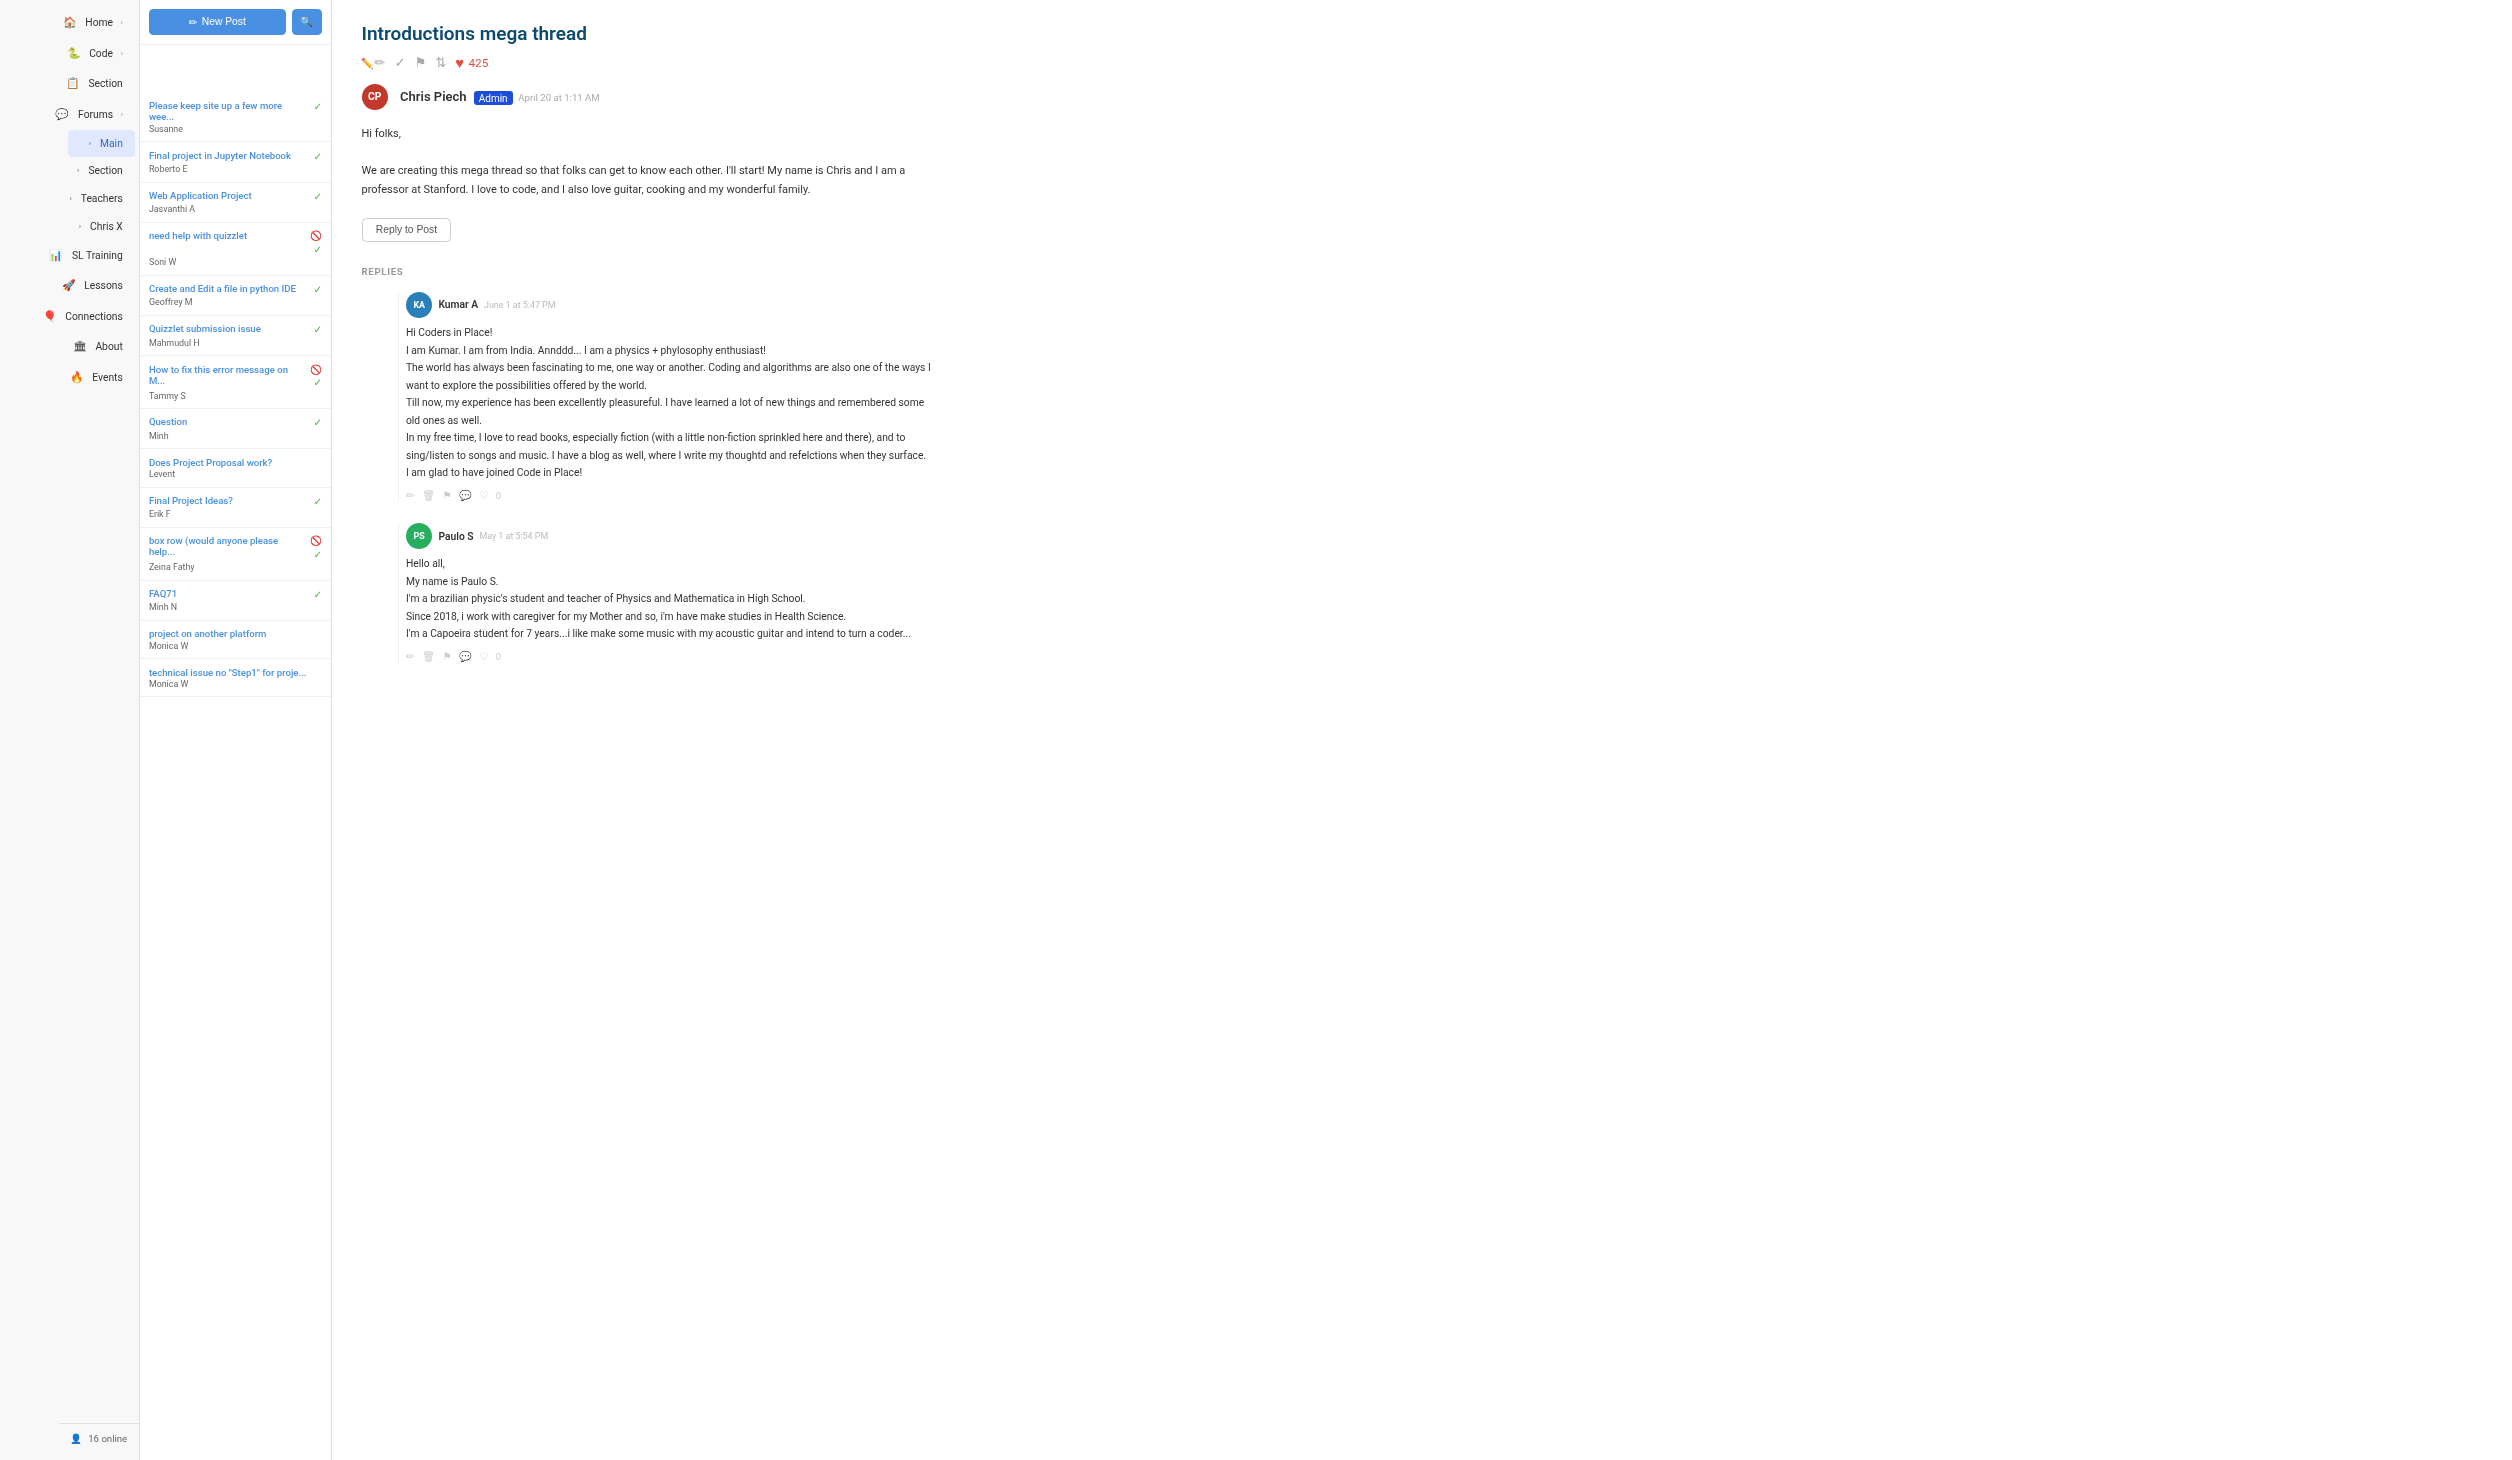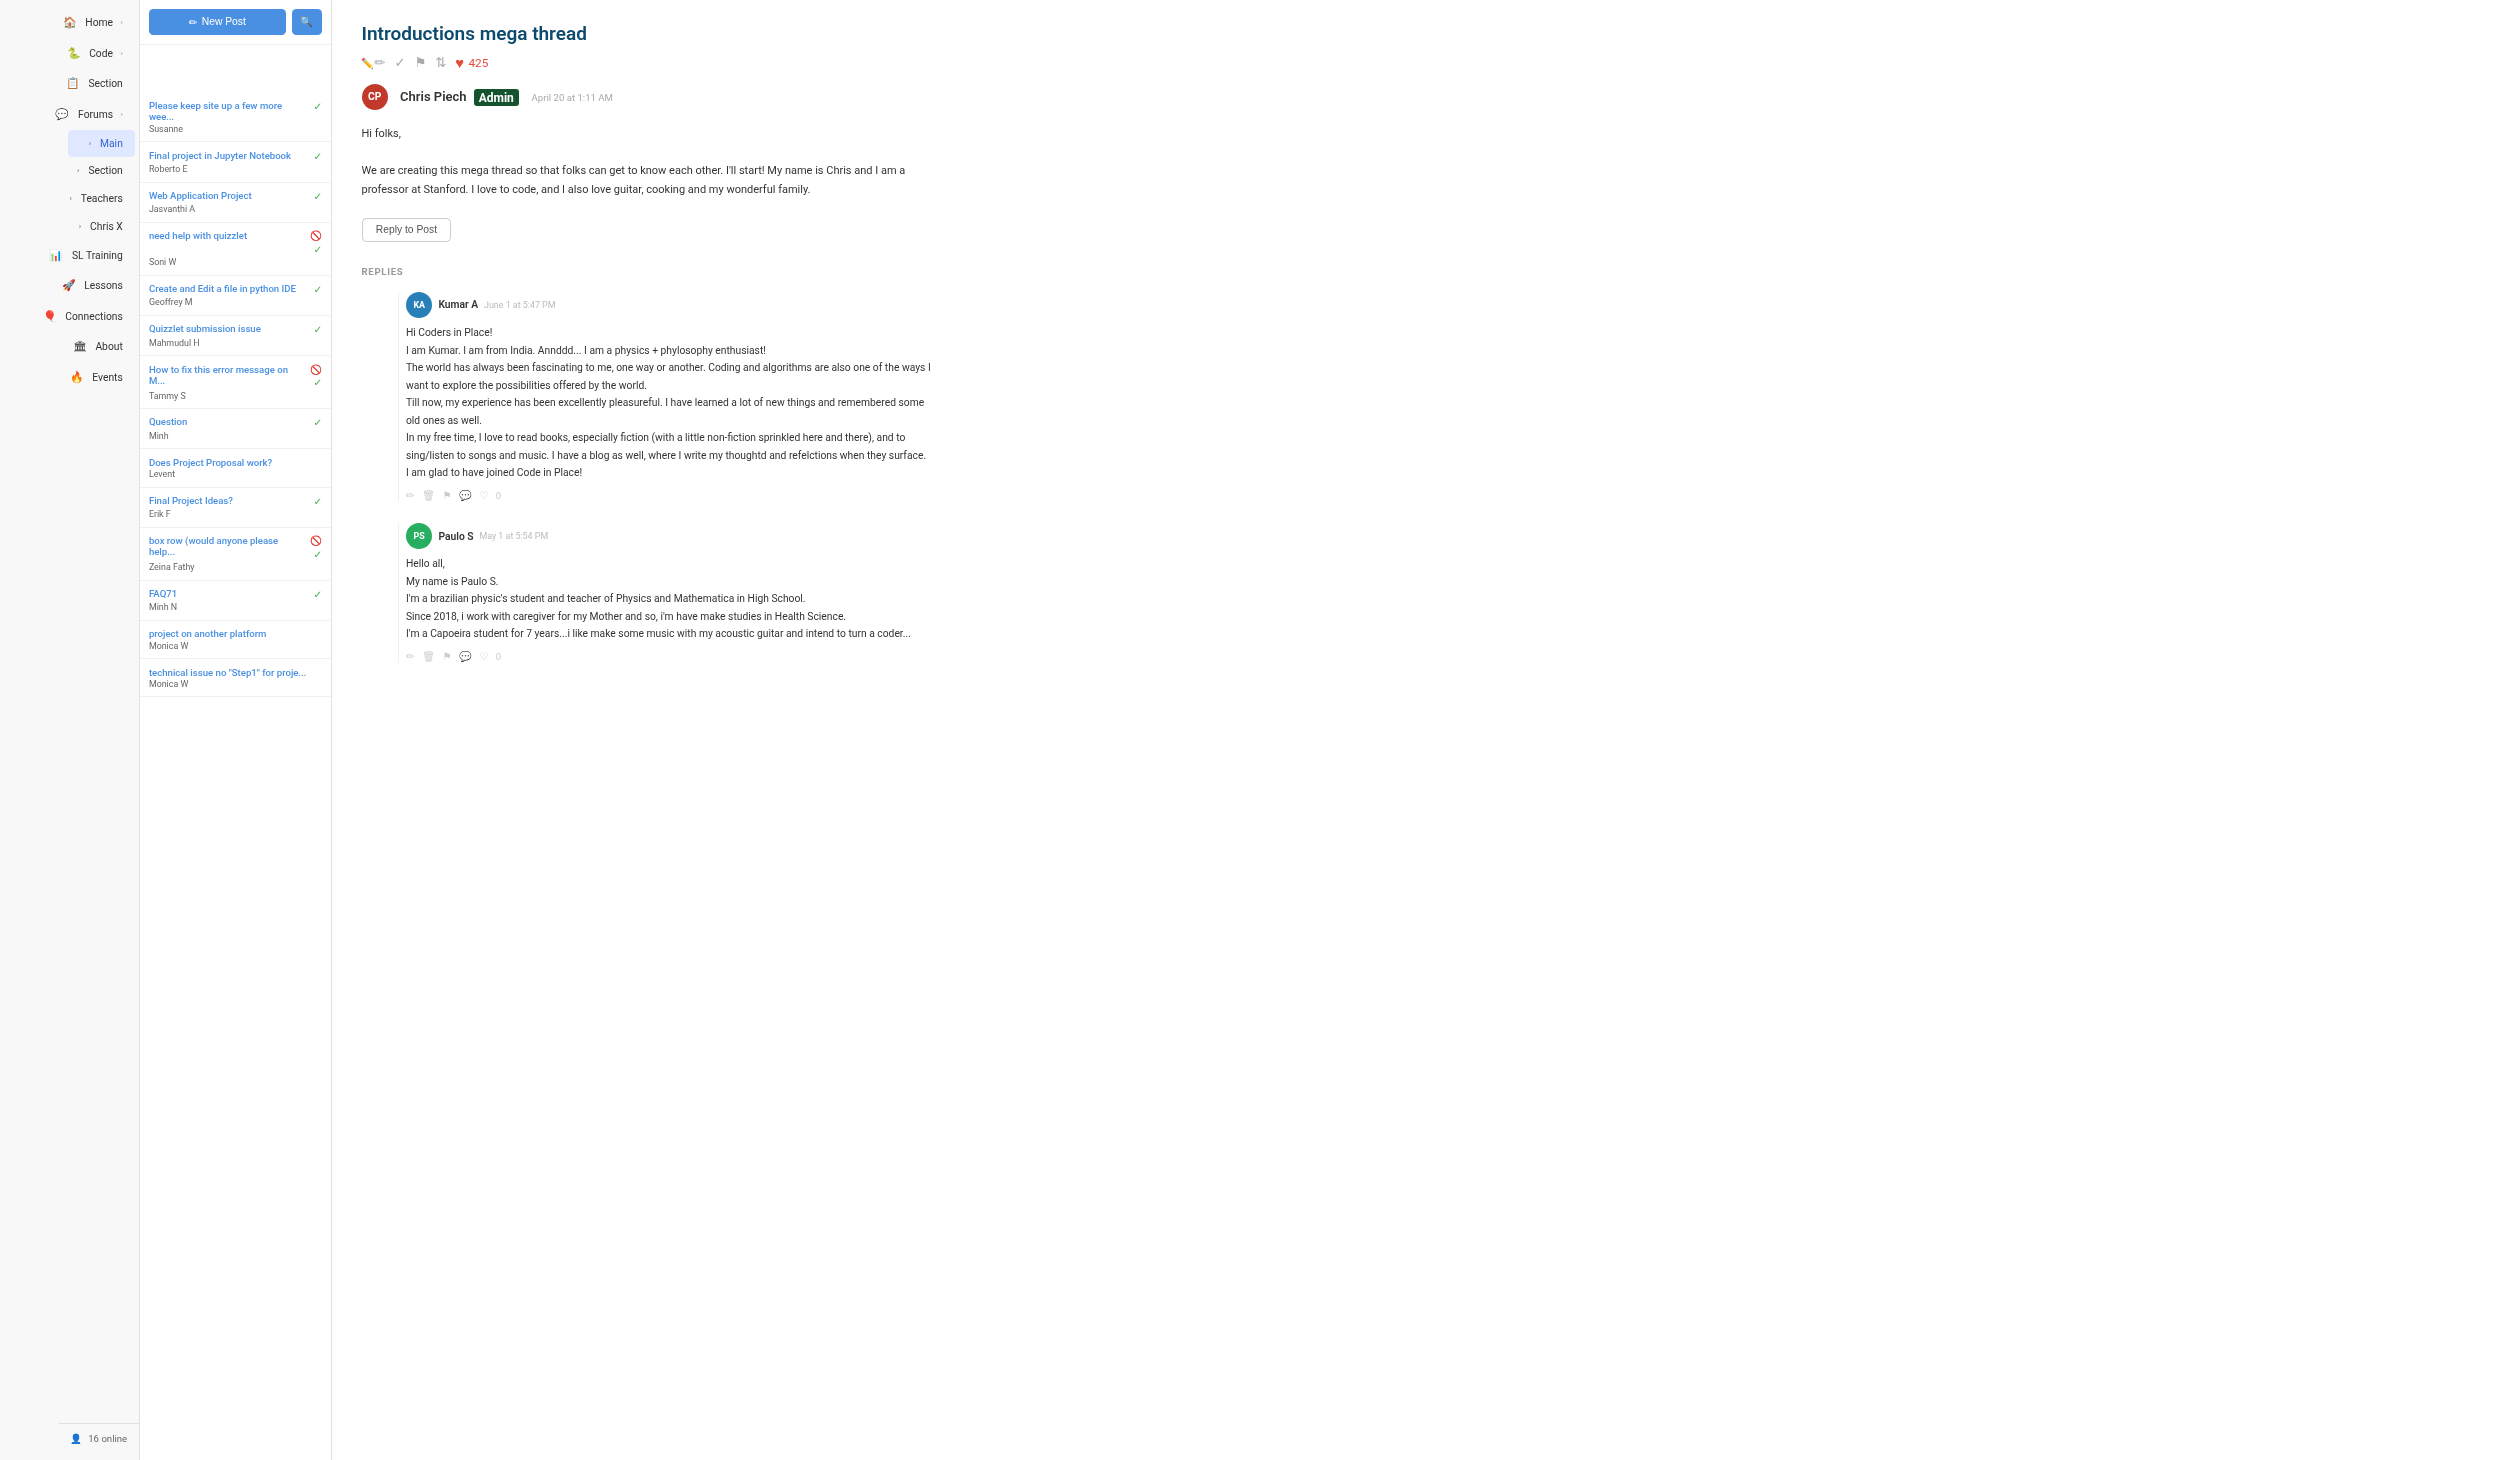--- a/index.html
+++ b/index.html
@@ -94,22 +94,22 @@
       padding: 22px 29.5px;
     }
     .thread-title { font-size: 19px; font-weight: 600; color: #0c4a6e; margin-bottom: 8.9px; }
     .thread-actions { display: flex; align-items: center; gap: 8.9px; margin-bottom: 11.8px; }
     .action-icon { color: #aaa; font-size: 13.3px; cursor: pointer; }
     .heart-count { display: flex; align-items: center; gap: 4.4px; color: #e74c3c; font-size: 11.8px; }
     .heart-icon { color: #e74c3c; font-size: 14.8px; }
     .author-row { display: flex; align-items: center; gap: 12px; margin-bottom: 14.8px; }
     .avatar { width: 26.6px; height: 26.6px; border-radius: 50%; background: #c0392b; color: #fff; display: flex; align-items: center; justify-content: center; font-size: 10.3px; font-weight: bold; flex-shrink: 0; overflow: hidden; }
     .author-name { font-weight: 600; font-size: 13px; color: #333; }
-    .admin-badge { background: #14532d; color: #fff; font-size: 12px; padding: 1.5px 5.2px; border-radius: 3px; margin-left: 4.4px; font-weight: 700; }
-    .post-date { color: #aaa; font-size: 9.6px; margin-left: 10px; }
+    .admin-badge { background: #1d4ed8; color: #fff; font-size: 10px; padding: 1.5px 5.2px; border-radius: 3px; margin-left: 4.4px; font-weight: 400; }
+    .post-date { color: #aaa; font-size: 9.6px; margin-left: 3px; }
     .post-body { font-size: 11px; line-height: 1.7; color: #333; margin-bottom: 17.7px; max-width: 561px; }
     .reply-btn {
       border: 0.7px solid #ccc;
       background: #fff;
       color: #555;
       padding: 5.9px 13.3px;
       border-radius: 4.4px;
       font-size: 10.3px;
       cursor: pointer;
       margin-bottom: 23.6px;

